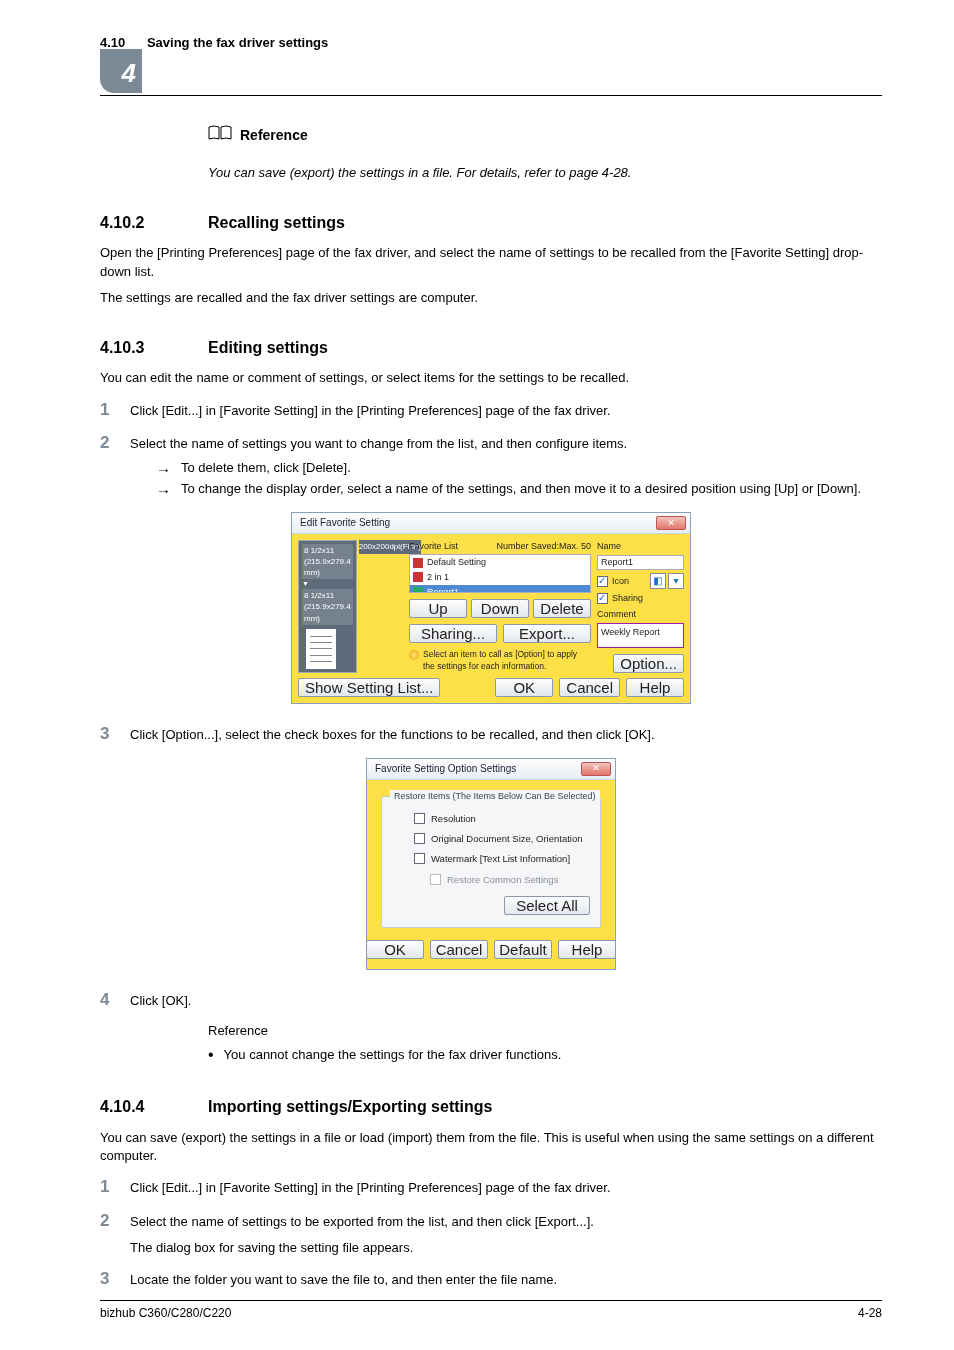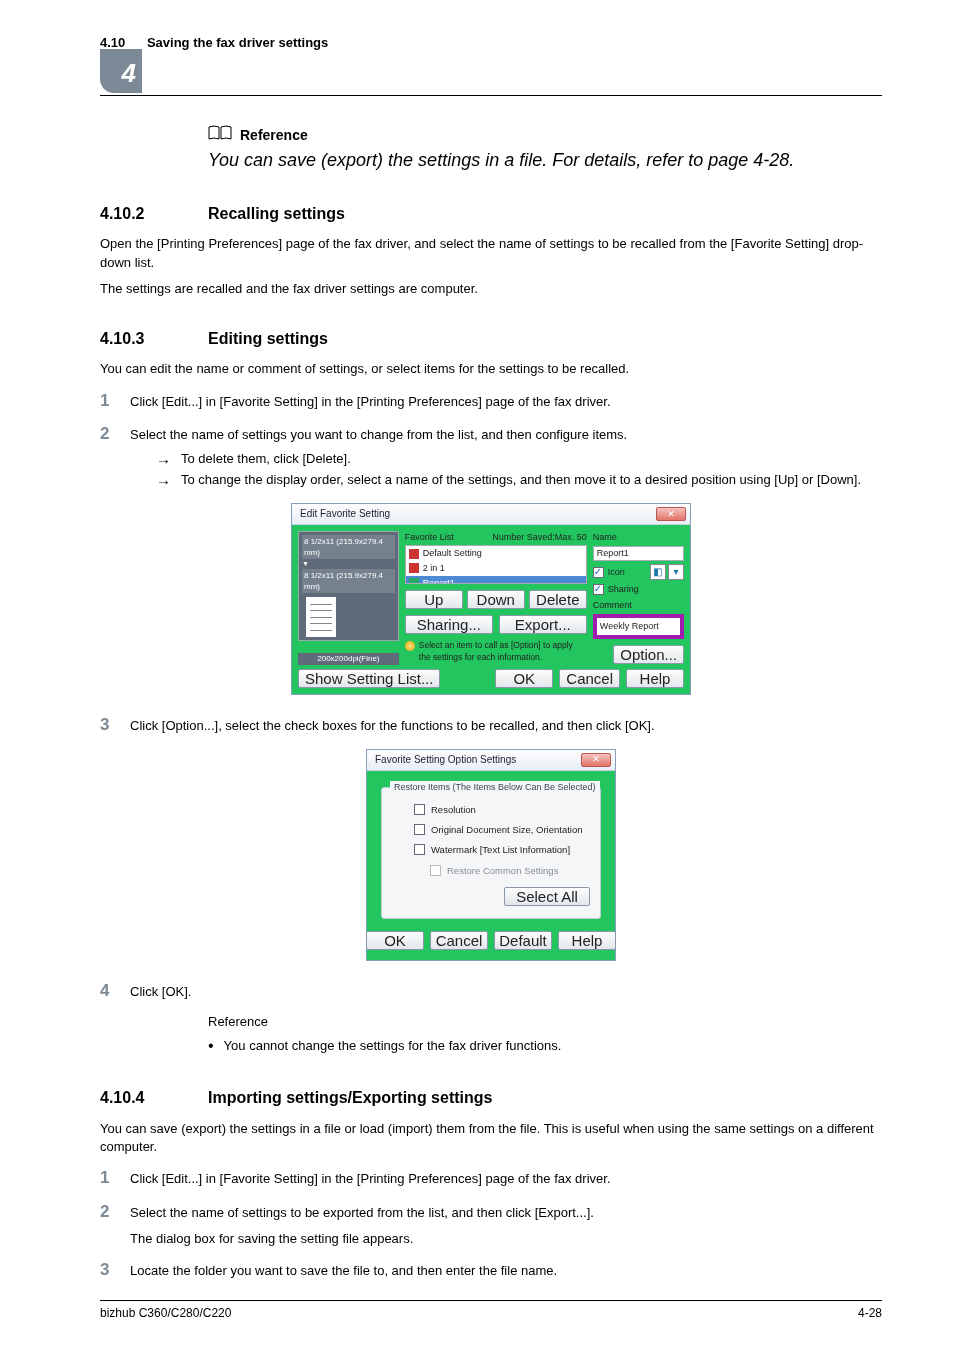--- a/index.html
+++ b/index.html
@@ -61,21 +61,21 @@
   .indent-text { margin-left: 108px; }
   .ref-block { margin-top: 28px; }
   .ref-head {
     display: flex;
     align-items: center;
     gap: 8px;
     font-weight: bold;
     font-size: 14px;
   }
   .ref-head svg { width: 24px; height: 18px; }
-  .ref-body { font-style: italic; font-size: 18px; margin-top: 0; }
+  .ref-body { font-style: italic; font-size: 13px; margin-top: 16px; }
   h3.sub {
     font-size: 16px;
     font-weight: bold;
     color: #000;
     margin: 30px 0 10px 0;
     display: flex;
     gap: 20px;
   }
   h3.sub .num { min-width: 88px; }
   p.body { margin: 8px 0; }
@@ -88,21 +88,21 @@
     width: 30px;
     flex: 0 0 30px;
     font-family: Arial, sans-serif;
   }
   ol.steps > li .stext { flex: 1; font-size: 13px; }
   ul.arrows { list-style: none; padding: 0; margin: 6px 0 0 26px; }
   ul.arrows > li { display: flex; gap: 10px; margin: 2px 0; }
   ul.arrows > li .arrow { font-weight: bold; font-size: 15px; line-height: 1.2; }
   .dialog {
     border: 1px solid #88a0c0;
-    background: #22c55e;
+    background: #fde047;
     font-size: 10px;
     color: #222;
     box-sizing: border-box;
     position: relative;
   }
   .dialog .titlebar {
     height: 20px;
     background: linear-gradient(#fdfdfd,#e8eef6);
     border-bottom: 1px solid #c6d3e2;
     display: flex;
@@ -116,21 +116,21 @@
     width: 28px; height: 12px;
     background: linear-gradient(#f4c3bd,#e2756a);
     border: 1px solid #b55;
     border-radius: 2px;
     font-size: 9px;
     color: #fff;
     display:flex; align-items:center; justify-content:center;
   }
   .dlg1 { width: 400px; margin: 12px auto 0 auto; height: 192px; }
   .dlg1-body { display:flex; padding:6px; gap:6px; height:145px; box-sizing:border-box;}
-  .preview-col { width:105px; display:flex; flex-direction:column; gap:12px;}
+  .preview-col { width:105px; display:flex; gap:2px;}
   .preview-top {
     flex:1; background:#5f6b7b; border:1px solid #9aa; color:#fff;
     font-size:8px; padding:3px; box-sizing:border-box;
     display:flex; flex-direction:column; justify-content:space-between;
   }
   .preview-top .pline { background:rgba(255,255,255,.15); padding:1px 2px; }
   .preview-top .pbox {
     background:#fff; width:30px; height:40px; margin:4px 0 0 4px;
     display:flex; flex-direction:column; justify-content:space-around; padding:4px;
     box-sizing:border-box;
@@ -151,21 +151,21 @@
     min-width:44px; height:17px; font-size:15px;
     background:linear-gradient(#fdfdfd,#e3e7ec);
     border:1px solid #8a98aa; border-radius:2px;
     display:flex; align-items:center; justify-content:center;
     padding: 0 6px;
   }
   .right-col { width:95px; font-size:9px; display:flex; flex-direction:column; gap:3px;}
   .right-col label { display:flex; align-items:center; gap:4px; }
   .tinput { height:14px; border:1px solid #aab; background:#fff; padding:0 3px; font-size:9px;
     display:flex; align-items:center;}
-  .tarea { height:28px; border:4px solid #a21caf; background:#fff; padding:2px 3px; font-size:9px;}
+  .tarea { height:28px; border:1px solid #a21caf; background:#fff; padding:2px 3px; font-size:9px;}
   .iconsel { display:flex; gap:2px; align-items:center;}
   .iconsq { width:14px; height:14px; border:1px solid #889; background:#fff;
     display:flex; align-items:center; justify-content:center; color:#27a; font-size:10px;}
   .footer-row {
     position:absolute; left:6px; right:6px; bottom:6px;
     display:flex; align-items:center; gap:6px;
   }
   .footer-row .spacer { flex:1; }
   .hint { display:flex; align-items:flex-start; gap:4px; font-size:8.5px;
     margin: 6px 0 0 0; }

